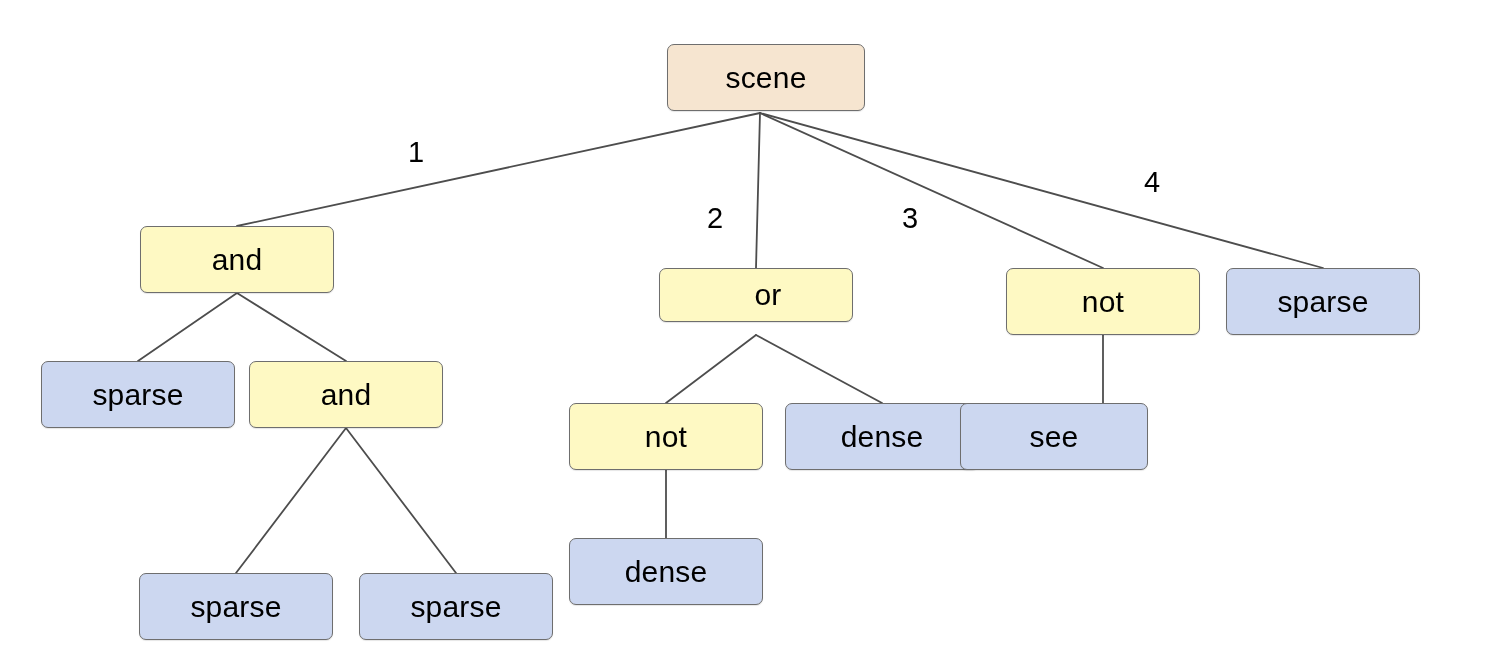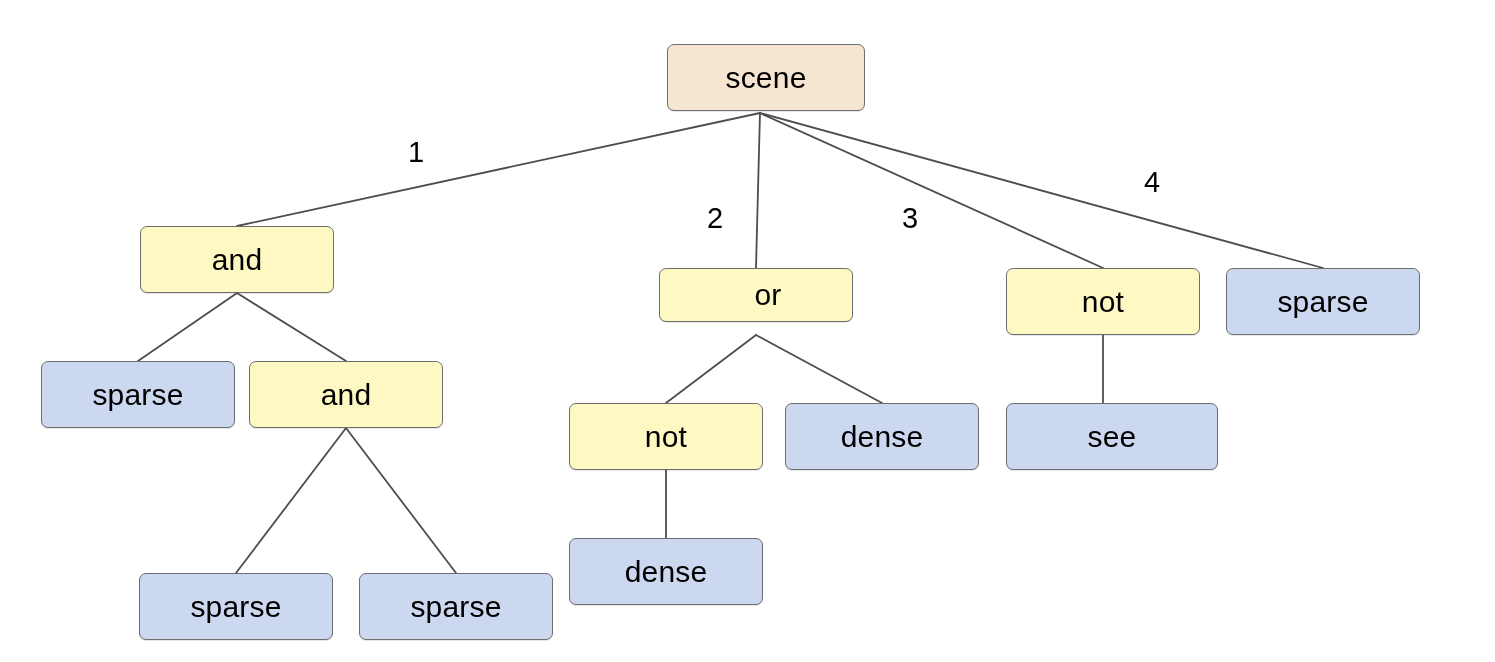--- a/index.html
+++ b/index.html
@@ -96,21 +96,21 @@
       </div>
       <div class="node op" style="left: 249px; top: 361px; width: 194px; height: 67px;">
         <span>and</span>
       </div>
       <div class="node op" style="left: 569px; top: 403px; width: 194px; height: 67px;">
         <span>not</span>
       </div>
       <div class="node leaf" style="left: 785px; top: 403px; width: 194px; height: 67px;">
         <span>dense</span>
       </div>
-      <div class="node leaf" style="left: 1006px; top: 403px; width: 212px; height: 67px;">
+      <div class="node leaf" style="left: 960px; top: 403px; width: 188px; height: 67px;">
         <span>see</span>
       </div>
       <div class="node leaf" style="left: 569px; top: 538px; width: 194px; height: 67px;">
         <span>dense</span>
       </div>
       <div class="node leaf" style="left: 139px; top: 573px; width: 194px; height: 67px;">
         <span>sparse</span>
       </div>
       <div class="node leaf" style="left: 359px; top: 573px; width: 194px; height: 67px;">
         <span>sparse</span>

